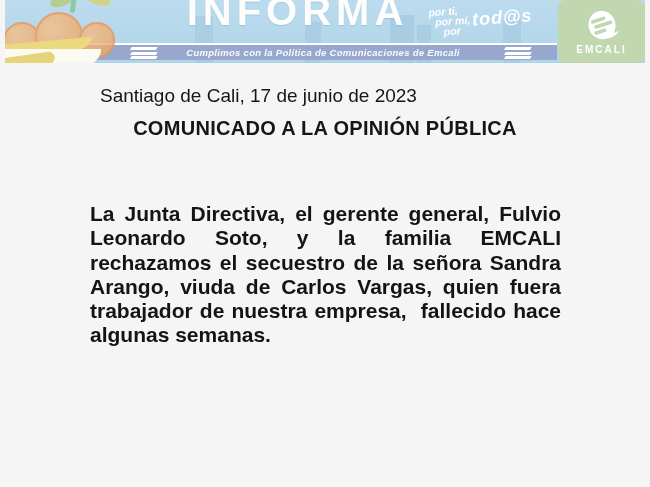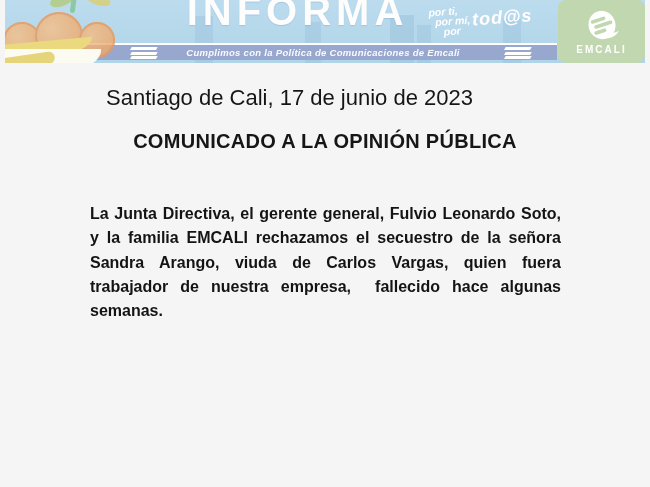--- a/index.html
+++ b/index.html
@@ -78,28 +78,28 @@
   
   .green-box{
     position:absolute; right:0; top:0; width:87px; height:63px;
     background:#c0d7b0; border-radius:8px; z-index:5;
     display:flex; flex-direction:column; align-items:center; justify-content:center;
   }
   .emcali-text{ font-size:10px; font-weight:bold; color:#ffffff; letter-spacing:2px; margin-top:2px; }
 
   
   .doc{ position:absolute; inset:0; color:#161616; }
-  .dateline{ position:absolute; left:106px; top:85px; font-size:22px; }
+  .dateline{ position:absolute; left:100px; top:85px; font-size:19px; }
   .title{
-    position:absolute; left:0; right:0; top:130px;
+    position:absolute; left:0; right:0; top:117px;
     text-align:center; font-size:20px; font-weight:bold; letter-spacing:.3px;
   }
   .bodytext{ position:absolute; left:90px; top:202px; width:471px; }
   .bodytext p{
-    font-size:16px; font-weight:bold; line-height:24.3px;
+    font-size:21px; font-weight:bold; line-height:24.3px;
     text-align:justify; margin:0 0 18px 0; color:#141414;
   }
 </style>
 </head>
 <body>
 
 <div class="page">
 
   <div class="banner">
     <div class="bldg b1"></div>

